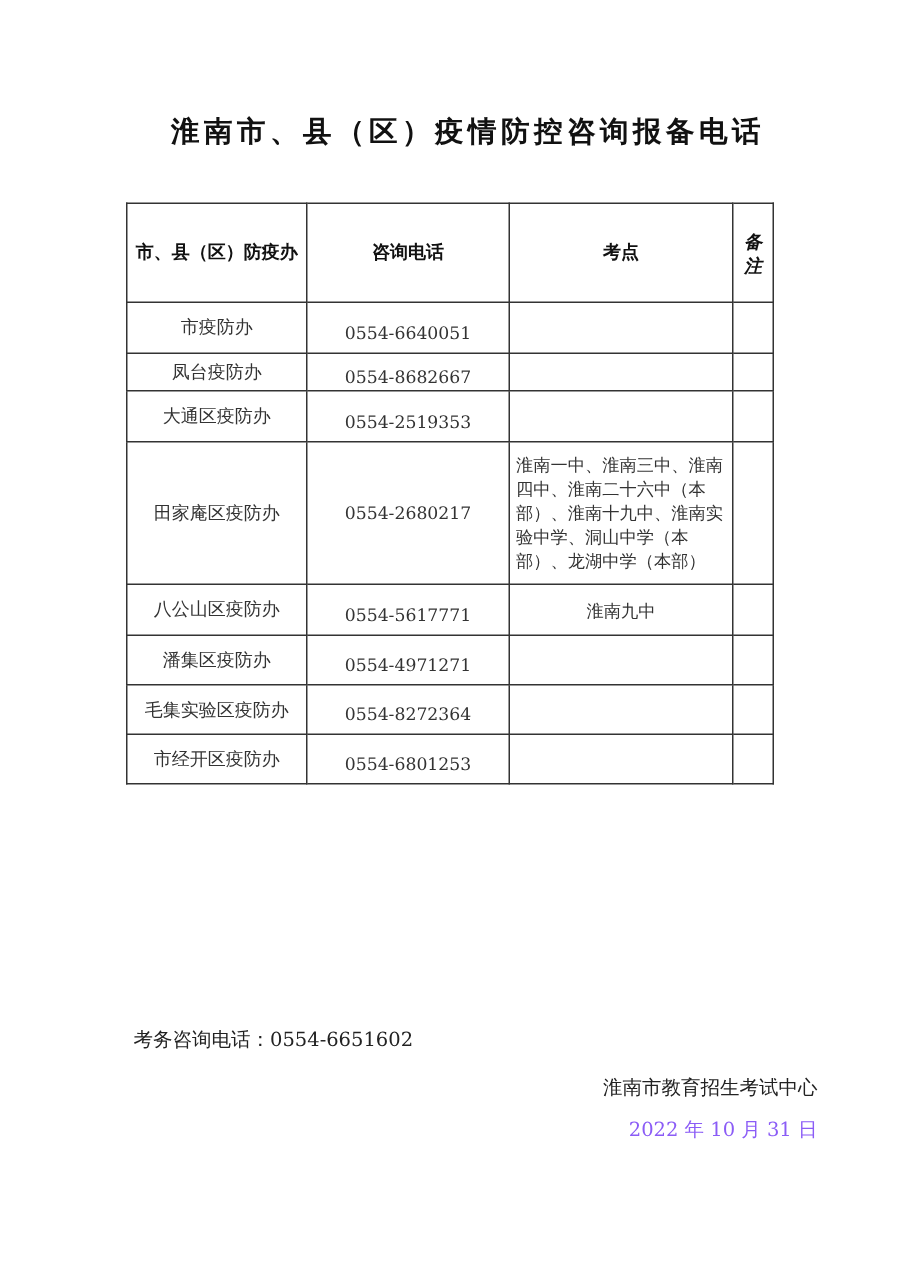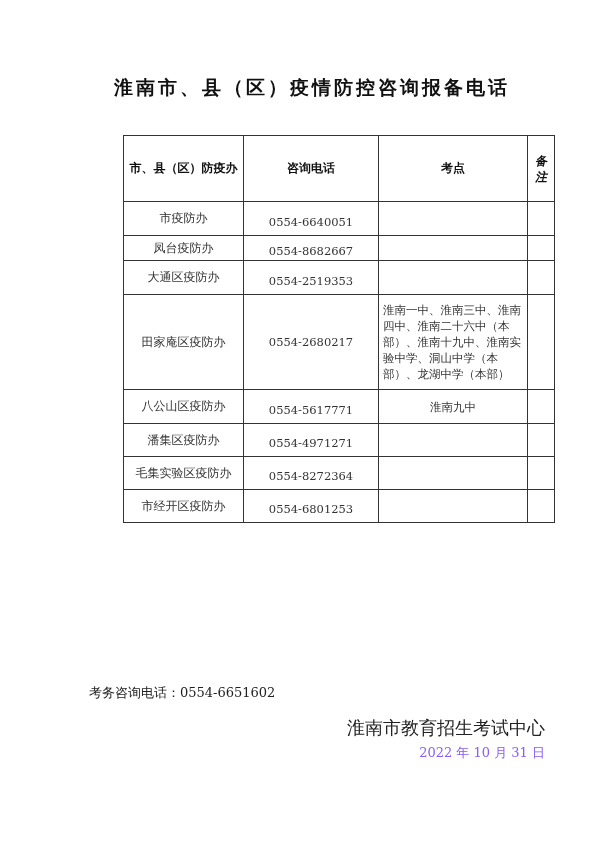--- a/index.html
+++ b/index.html
@@ -2,30 +2,30 @@
 <html><head>
 <meta charset="utf-8">
 <style>
   html,body{margin:0;padding:0;background:#ffffff;}
   body{width:600px;height:848px;position:relative;overflow:hidden;
        font-family:"DejaVu Serif","Liberation Serif",serif;color:#222;}
   .title{position:absolute;left:0;top:75px;width:600px;text-align:center;
          font-family:"DejaVu Sans","Liberation Sans",sans-serif;font-weight:bold;
          font-size:19px;letter-spacing:3px;color:#111;padding-left:12px;}
   table{position:absolute;left:84px;top:135px;border-collapse:collapse;
-        table-layout:fixed;width:432px;margin-left:39px;}
+        table-layout:fixed;width:432px;}
   td,th{border:1.5px solid #333;text-align:center;vertical-align:middle;
         padding:0;font-size:12px;font-weight:normal;color:#333;}
   th{font-family:"DejaVu Sans","Liberation Sans",sans-serif;font-weight:bold;font-size:12px;color:#111;}
   .c1{width:120px;} .c2{width:135px;} .c3{width:149px;} .c4{width:27px;}
   .phone{font-family:"DejaVu Serif","Liberation Serif",serif;font-size:11.5px;padding-top:6px;}
   .school{text-align:left;font-size:11.5px;line-height:16px;padding:0 4px;}
   .school.center{text-align:center;}
   .note{position:absolute;left:89px;top:684px;font-size:13px;color:#222;}
-  .org{position:absolute;right:55px;top:716px;font-size:18px;color:#222;}
+  .org{position:absolute;right:55px;top:716px;font-size:13px;color:#222;}
   .date{position:absolute;right:55px;top:744px;font-size:13px;color:#8b5cf6;}
 </style>
 </head>
 <body>
 
 <div class="title">淮南市、县（区）疫情防控咨询报备电话</div>
 
 <table>
   <colgroup>
       <col class="c1">

